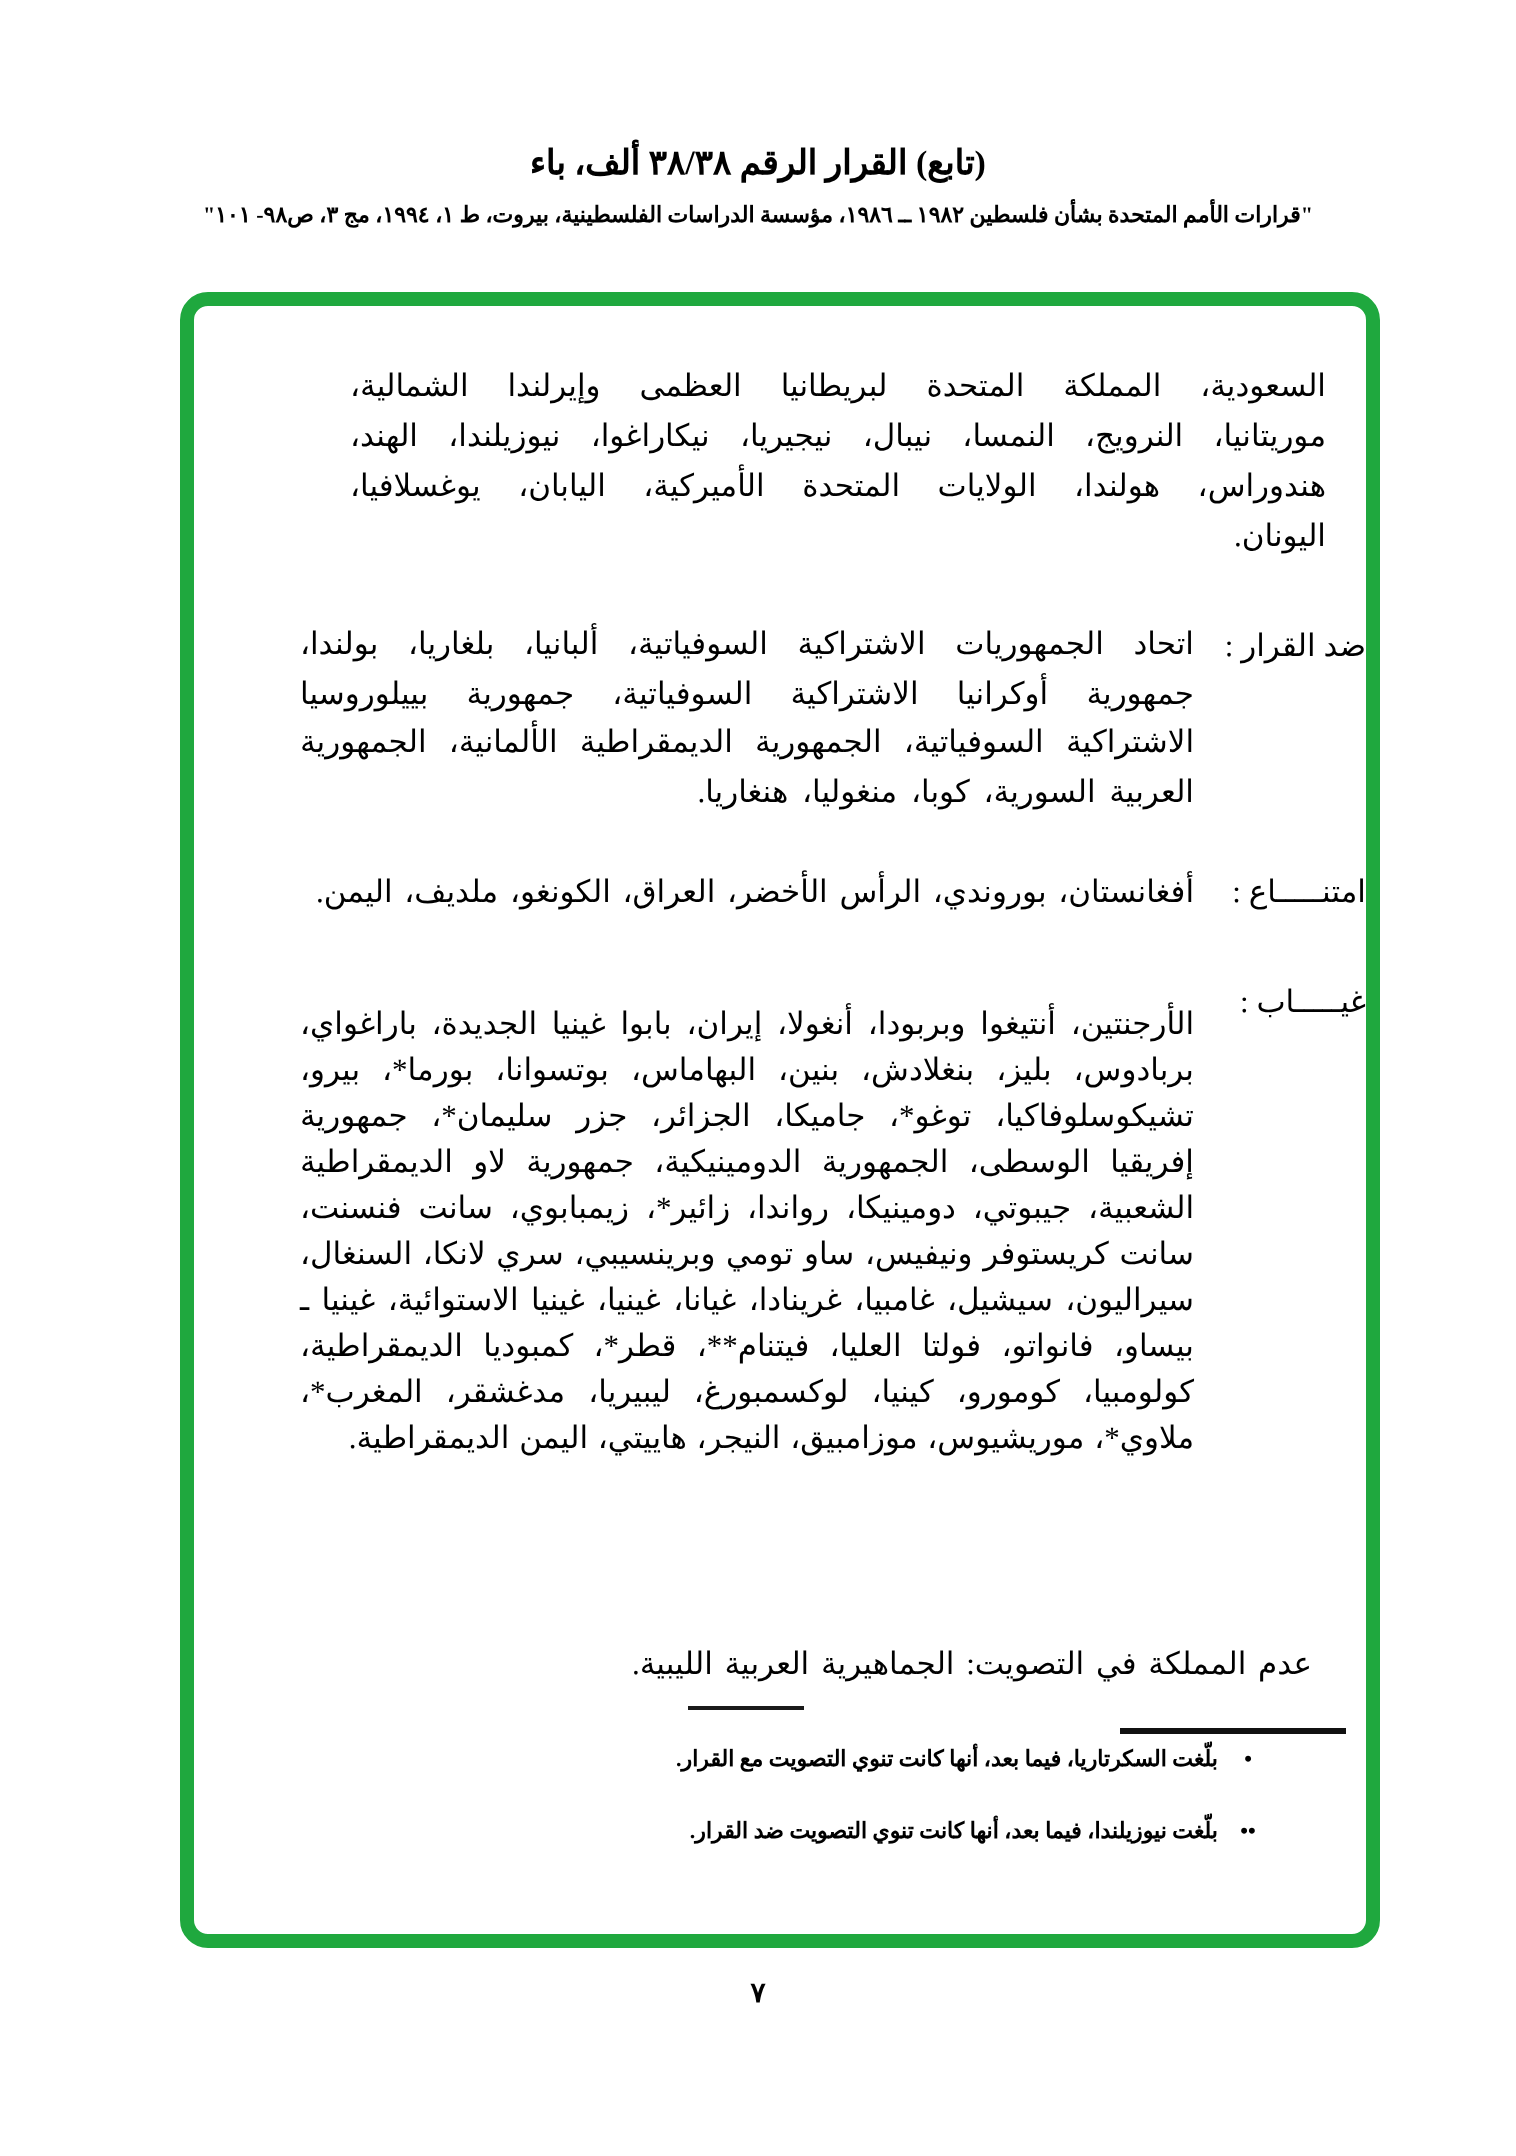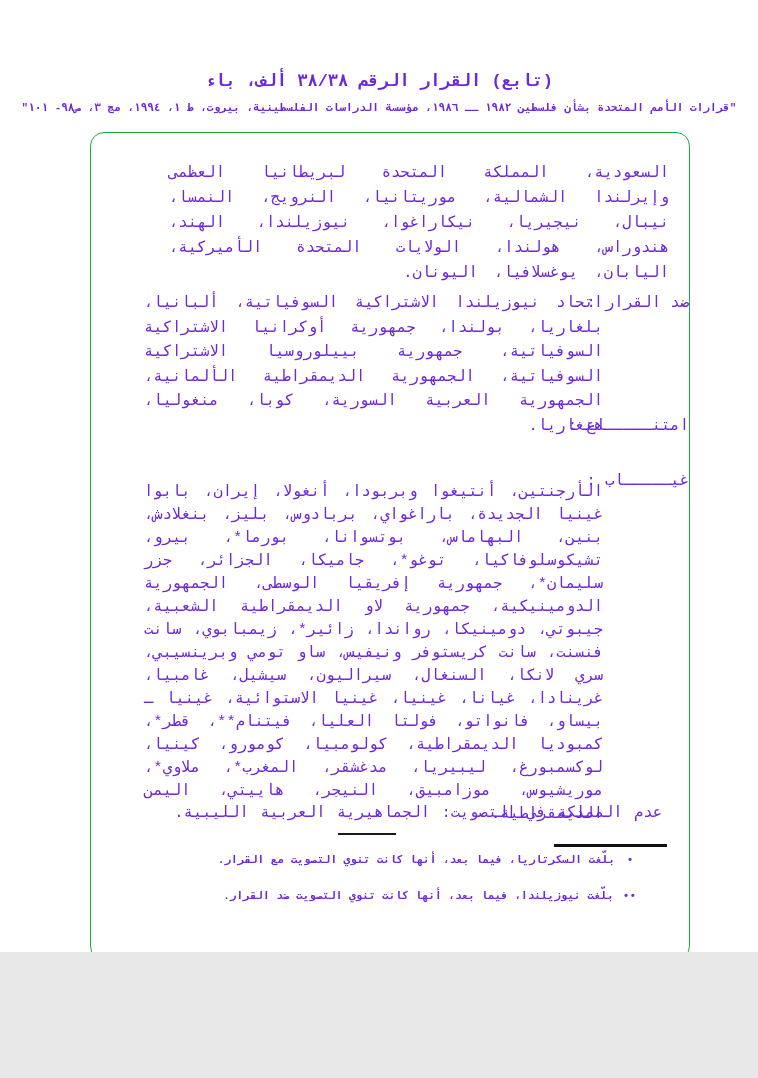--- a/index.html
+++ b/index.html
@@ -1,38 +1,38 @@
 <!DOCTYPE html>
 <html lang="ar" dir="rtl"><head>
 <meta charset="utf-8">
 <style>
   html,body{margin:0;padding:0;background:#e8e8e8;}
   .page{
     position:relative;
-    width:758px;height:952px;
+    width:758px;height:1078px;
     background:#ffffff;
     margin:0 auto;
-    font-family:Liberation Mono, monospace;
-    color:#6d28d9;
+    font-family:Liberation Serif, serif;
+    color:#000000;
     direction:rtl;
     overflow:hidden;
   }
   .header{position:absolute;top:70px;left:0;right:0;text-align:center;}
   .header .title{
     font-size:17px;font-weight:700;letter-spacing:.5px;line-height:24px;
   }
   .header .source{
     margin-top:7px;font-size:11px;font-weight:700;letter-spacing:.2px;
     white-space:nowrap;
   }
   .green-box{
-    position:absolute;left:90px;top:132px;
+    position:absolute;left:90px;top:146px;
     width:600px;height:828px;
     box-sizing:border-box;
-    border:1px solid #0f172a;
+    border:7px solid #0f172a;
     border-radius:14px;
     background:#ffffff;
   }
   .block{position:absolute;font-size:15.5px;}
   .p1{
     top:28px;right:20px;left:78px;
     text-align:justify;line-height:25px;
     letter-spacing:2px;word-spacing:7px;
   }
   .lpara{display:flex;gap:10px;}
@@ -76,25 +76,26 @@
     <div class="title">(تابع) القرار الرقم ٣٨/٣٨ ألف، باء</div>
     <div class="source">"قرارات الأمم المتحدة بشأن فلسطين ١٩٨٢ ــ ١٩٨٦، مؤسسة الدراسات الفلسطينية، بيروت، ط ١، ١٩٩٤، مج ٣، ص٩٨- ١٠١"</div>
   </div>
 
   <div class="green-box" style="border-color: rgb(31, 168, 62);">
 
     <div class="block p1">السعودية، المملكة المتحدة لبريطانيا العظمى وإيرلندا الشمالية، موريتانيا، النرويج، النمسا، نيبال، نيجيريا، نيكاراغوا، نيوزيلندا، الهند، هندوراس، هولندا، الولايات المتحدة الأميركية، اليابان، يوغسلافيا، اليونان.</div>
 
     <div class="block lpara p2">
       <div class="plabel">ضد القرار :</div>
-      <div class="ptext">اتحاد نيوزيلندا الاشتراكية السوفياتية، ألبانيا، بلغاريا، بولندا، جمهورية أوكرانيا الاشتراكية السوفياتية، جمهورية بييلوروسيا الاشتراكية السوفياتية، الجمهورية الديمقراطية الألمانية، الجمهورية العربية السورية، كوبا، منغوليا، هنغاريا.</div>
+      <div class="ptext">اتحاد الجمهوريات الاشتراكية السوفياتية، ألبانيا، بلغاريا، بولندا، جمهورية أوكرانيا الاشتراكية السوفياتية، جمهورية بييلوروسيا الاشتراكية السوفياتية، الجمهورية الديمقراطية الألمانية، الجمهورية العربية السورية، كوبا، منغوليا، هنغاريا.</div>
     </div>
 
     <div class="block lpara p3">
       <div class="plabel">امتنـــــاع :</div>
+      <div class="ptext">أفغانستان، بوروندي، الرأس الأخضر، العراق، الكونغو، ملديف، اليمن.</div>
     </div>
 
     <div class="block lpara p4">
       <div class="plabel">غيـــــاب :</div>
       <div class="ptext">الأرجنتين، أنتيغوا وبربودا، أنغولا، إيران، بابوا غينيا الجديدة، باراغواي، بربادوس، بليز، بنغلادش، بنين، البهاماس، بوتسوانا، بورما*، بيرو، تشيكوسلوفاكيا، توغو*، جاميكا، الجزائر، جزر سليمان*، جمهورية إفريقيا الوسطى، الجمهورية الدومينيكية، جمهورية لاو الديمقراطية الشعبية، جيبوتي، دومينيكا، رواندا، زائير*، زيمبابوي، سانت فنسنت، سانت كريستوفر ونيفيس، ساو تومي وبرينسيبي، سري لانكا، السنغال، سيراليون، سيشيل، غامبيا، غرينادا، غيانا، غينيا، غينيا الاستوائية، غينيا ـ بيساو، فانواتو، فولتا العليا، فيتنام**، قطر*، كمبوديا الديمقراطية، كولومبيا، كومورو، كينيا، لوكسمبورغ، ليبيريا، مدغشقر، المغرب*، ملاوي*، موريشيوس، موزامبيق، النيجر، هاييتي، اليمن الديمقراطية.</div>
     </div>
 
     <div class="block p5">عدم المملكة في التصويت: الجماهيرية العربية الليبية.</div>
 
     <div class="rule-short"></div>

